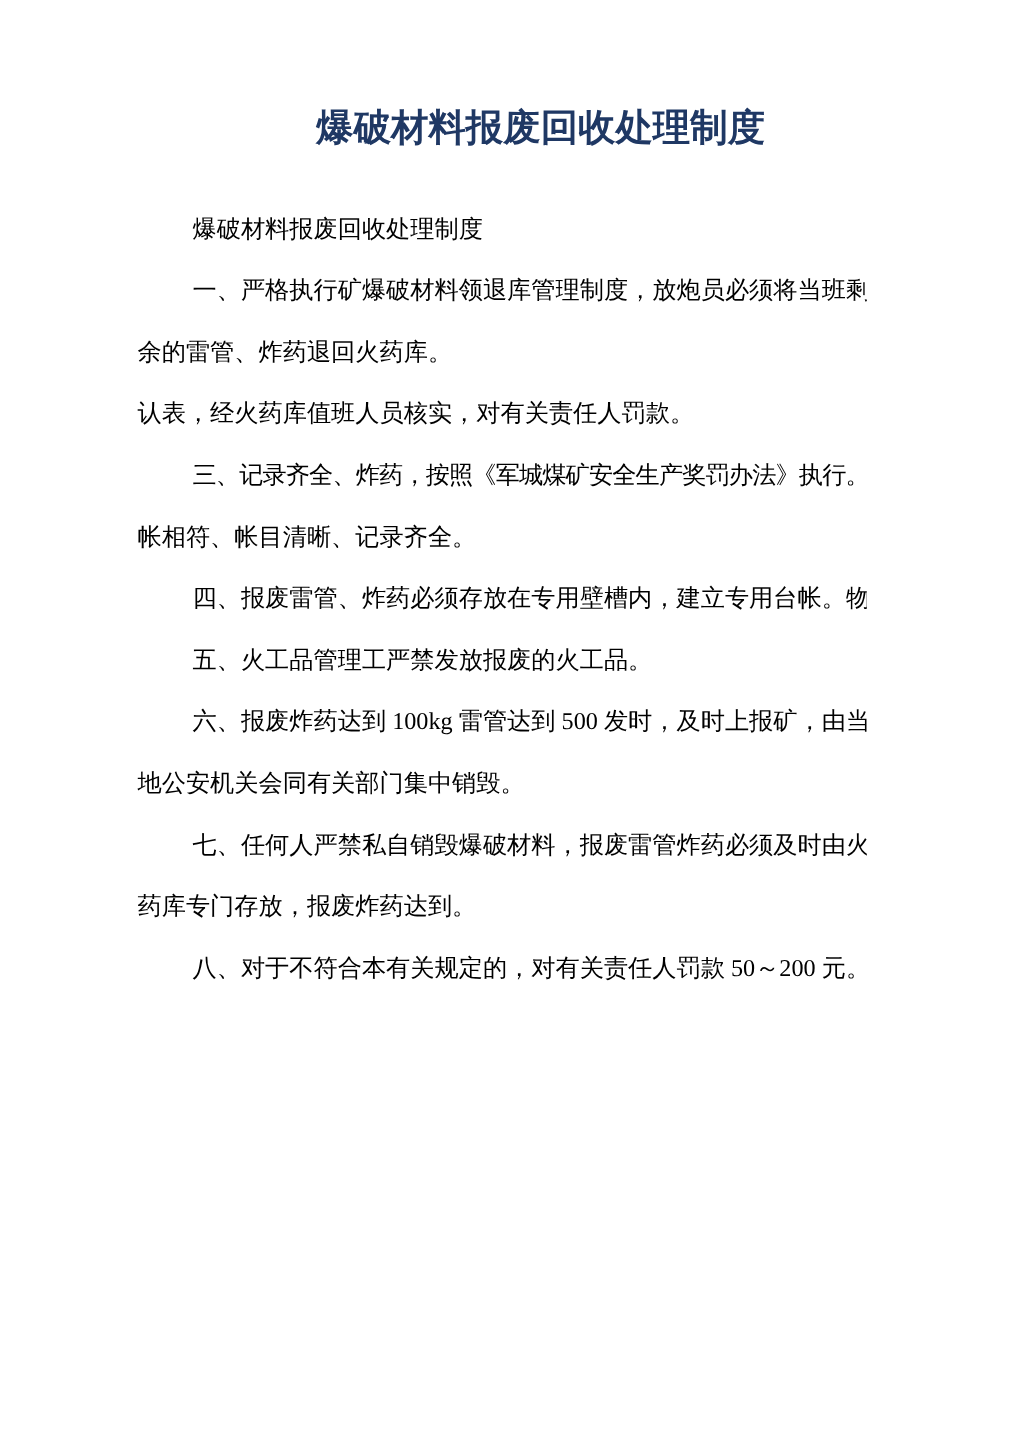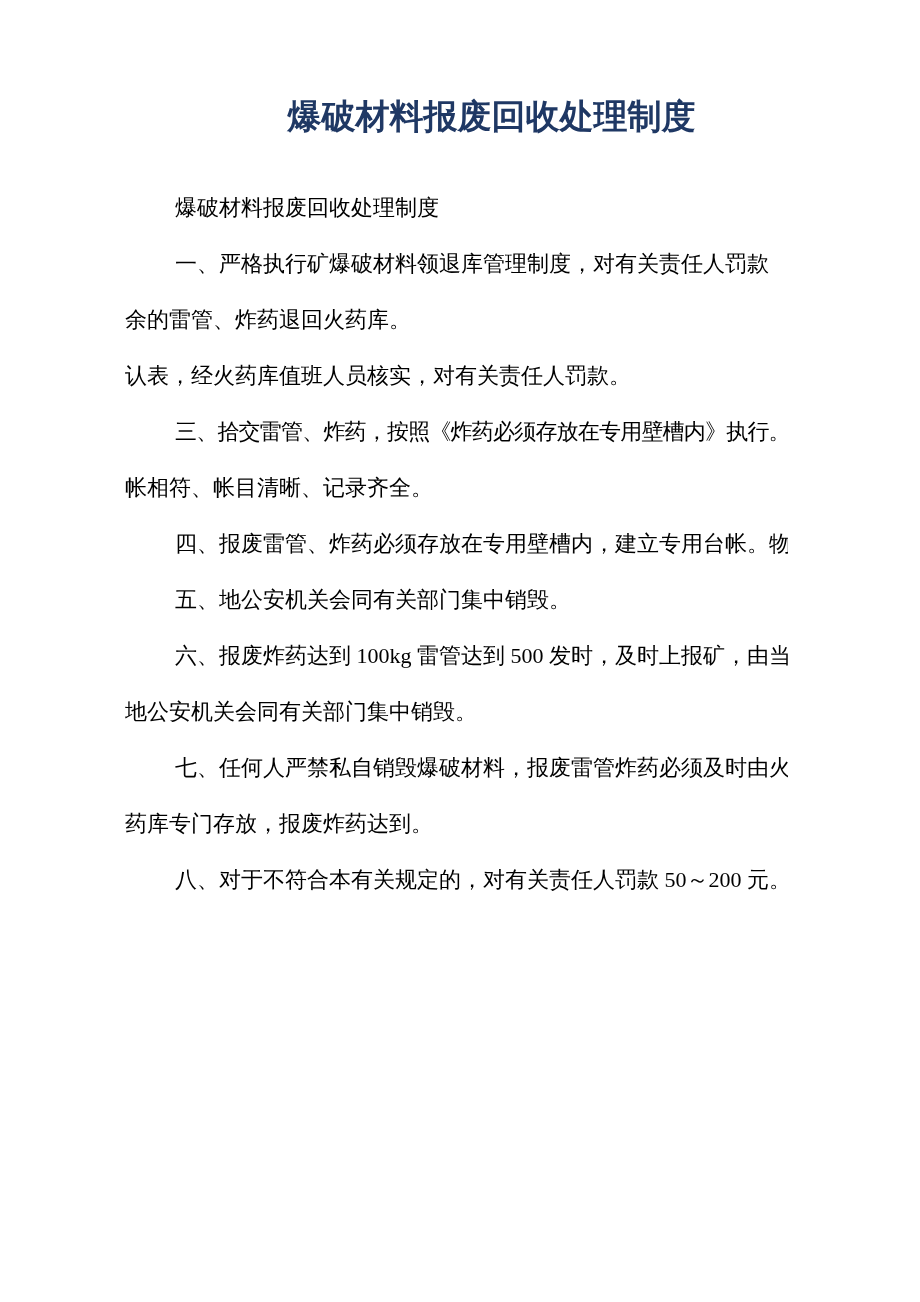--- a/index.html
+++ b/index.html
@@ -59,39 +59,39 @@
 
   <h1 class="doc-title" style="color:#1F3864">爆破材料报废回收处理制度</h1>
 
   <div class="body-text">
 
     <p class="para">
       <span class="line indent" style="display:block">爆破材料报废回收处理制度</span>
     </p>
 
     <p class="para">
-      <span class="line indent" style="display:block">一、严格执行矿爆破材料领退库管理制度，对有关责任人罚款</span>
+      <span class="line indent" style="display:block">一、严格执行矿爆破材料领退库管理制度，放炮员必须将当班剩</span>
       <span class="line" style="display:block">余的雷管、炸药退回火药库。</span>
     </p>
 
     <p class="para">
       <span class="line" style="display:block">认表，经火药库值班人员核实，对有关责任人罚款。</span>
     </p>
 
     <p class="para">
-      <span class="line indent tight" style="display:block">三、拾交雷管、炸药，按照《炸药必须存放在专用壁槽内》执行。</span>
+      <span class="line indent tight" style="display:block">三、记录齐全、炸药，按照《军城煤矿安全生产奖罚办法》执行。</span>
     </p>
 
     <p class="para">
       <span class="line" style="display:block">帐相符、帐目清晰、记录齐全。</span>
       <span class="line indent" style="display:block">四、报废雷管、炸药必须存放在专用壁槽内，建立专用台帐。物</span>
     </p>
 
     <p class="para">
-      <span class="line indent" style="display:block">五、地公安机关会同有关部门集中销毁。</span>
+      <span class="line indent" style="display:block">五、火工品管理工严禁发放报废的火工品。</span>
     </p>
 
     <p class="para">
       <span class="line indent" style="display:block">六、报废炸药达到 100kg 雷管达到 500 发时，及时上报矿，由当</span>
       <span class="line" style="display:block">地公安机关会同有关部门集中销毁。</span>
     </p>
 
     <p class="para">
       <span class="line indent" style="display:block">七、任何人严禁私自销毁爆破材料，报废雷管炸药必须及时由火</span>
       <span class="line" style="display:block">药库专门存放，报废炸药达到。</span>

